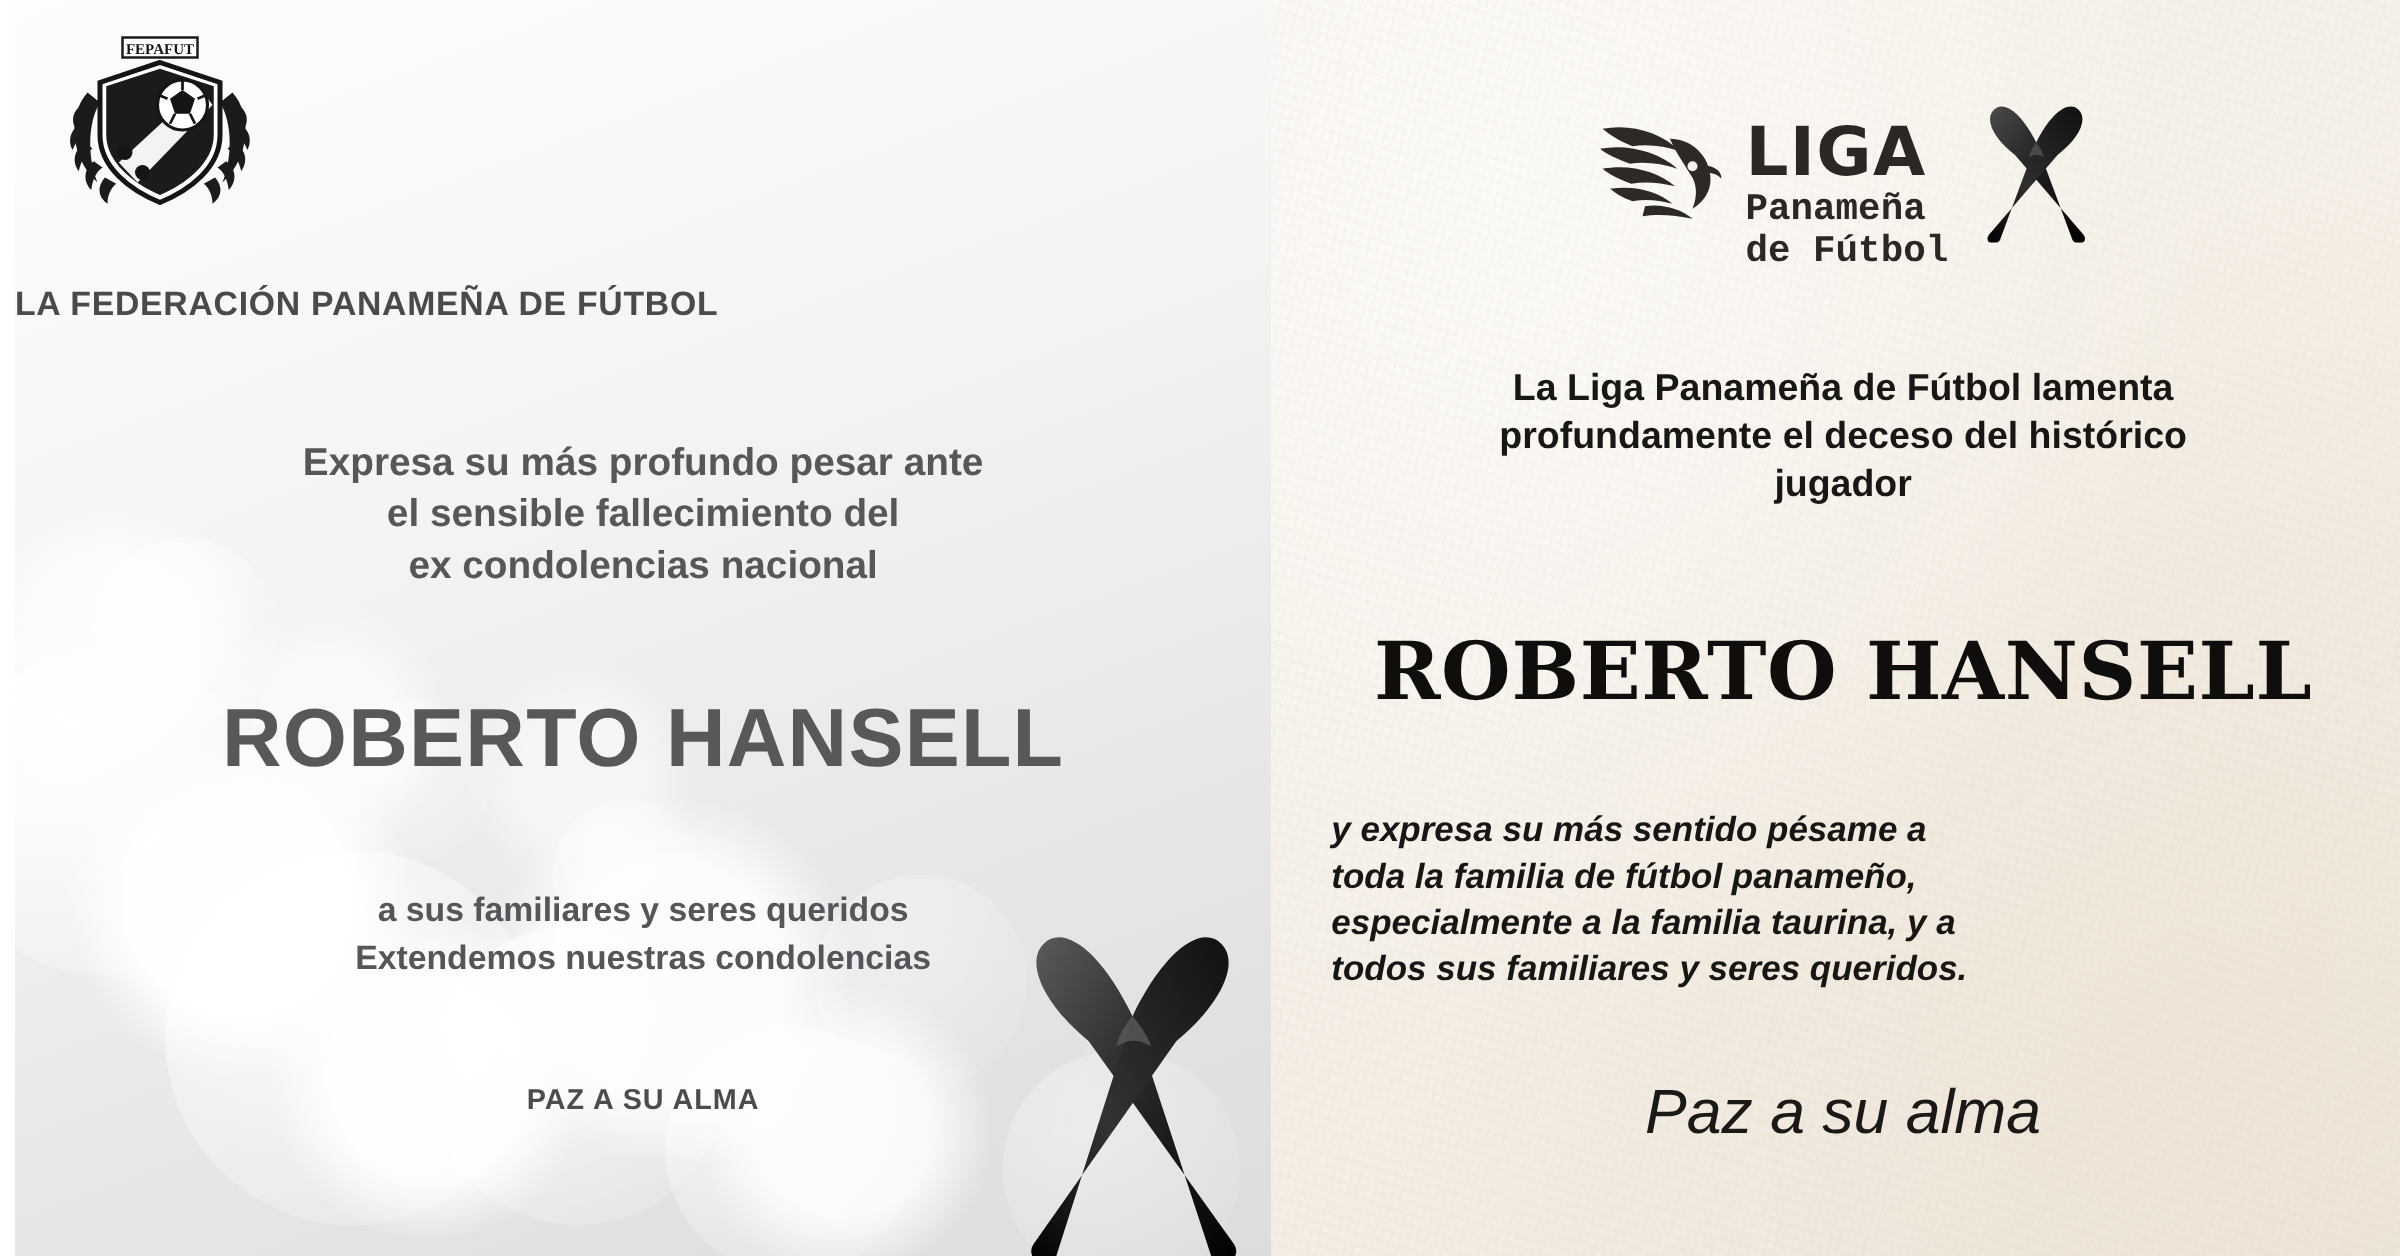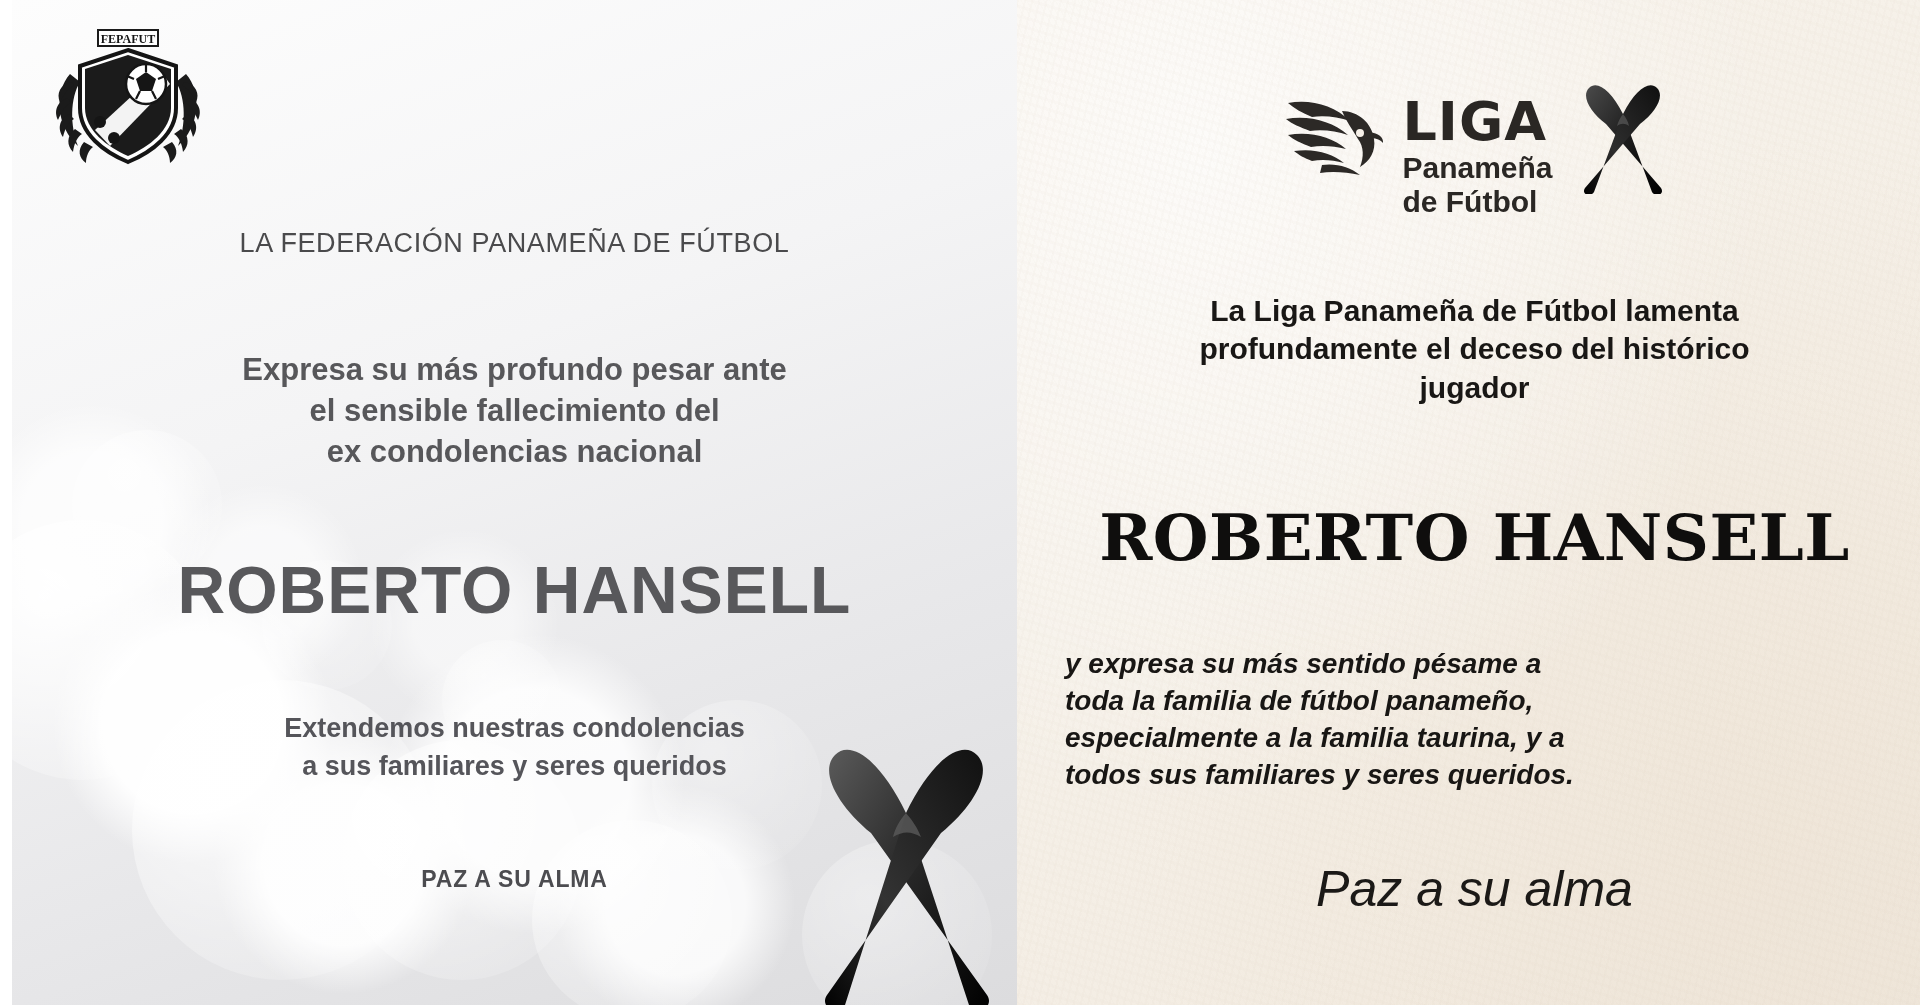--- a/index.html
+++ b/index.html
@@ -58,23 +58,22 @@
     top: 22px;
     width: 160px;
     height: 150px;
   }
 
   .left-heading {
     position: absolute;
     top: 228px;
     left: 0;
     width: 1005px;
-    text-align: center;
     font-size: 27px;
-    font-weight: 400;
+    font-weight: 700;
     letter-spacing: 0.6px;
     color: #4a4a4c;
   }
 
   .left-body {
     position: absolute;
     top: 350px;
     left: 0;
     width: 1005px;
     text-align: center;
@@ -177,21 +176,21 @@
   }
   .liga-word-main {
     font-size: 54px;
     font-weight: 700;
     letter-spacing: 1px;
     font-family: "DejaVu Sans", sans-serif;
   }
   .liga-word-sub1, .liga-word-sub2 {
     font-size: 30px;
     font-weight: 700;
-    font-family: Liberation Sans, sans-serif;
+    font-family: Liberation Mono, monospace;
     margin-top: 4px;
   }
 
   .ribbon-right { width: 92px; height: 118px; flex: 0 0 92px; margin-left: 10px; }
 
   .right-lead {
     position: absolute;
     top: 292px;
     left: 0;
     width: 915px;
@@ -309,22 +308,22 @@
 
       <div class="left-body">
         <div>Expresa su más profundo pesar ante</div>
         <div>el sensible fallecimiento del</div>
         <div>ex condolencias nacional</div>
       </div>
 
       <div class="left-name">ROBERTO HANSELL</div>
 
       <div class="left-condolence">
+        <div>a sus familiares y seres queridos</div>
         <div>Extendemos nuestras condolencias</div>
-        <div>a sus familiares y seres queridos</div>
       </div>
 
       <div class="left-peace">PAZ A SU ALMA</div>
 
       <div class="ribbon-left">
         <svg viewBox="0 0 190 290" width="190" height="290" aria-hidden="true">
           <defs>
             <linearGradient id="rl1" x1="0" y1="0" x2="1" y2="1">
               <stop offset="0%" stop-color="#5a5a5a"></stop>
               <stop offset="45%" stop-color="#2a2a2a"></stop>

